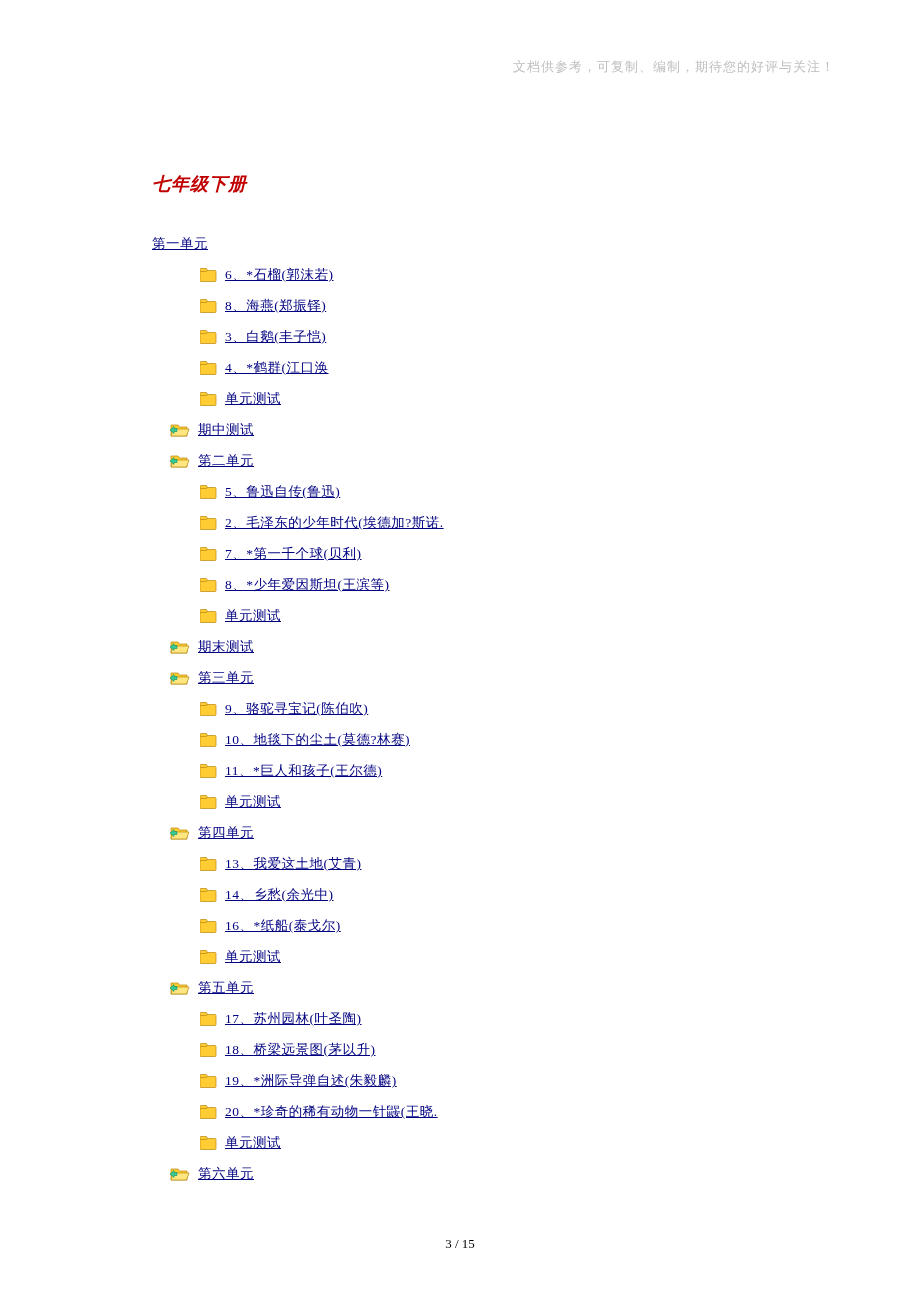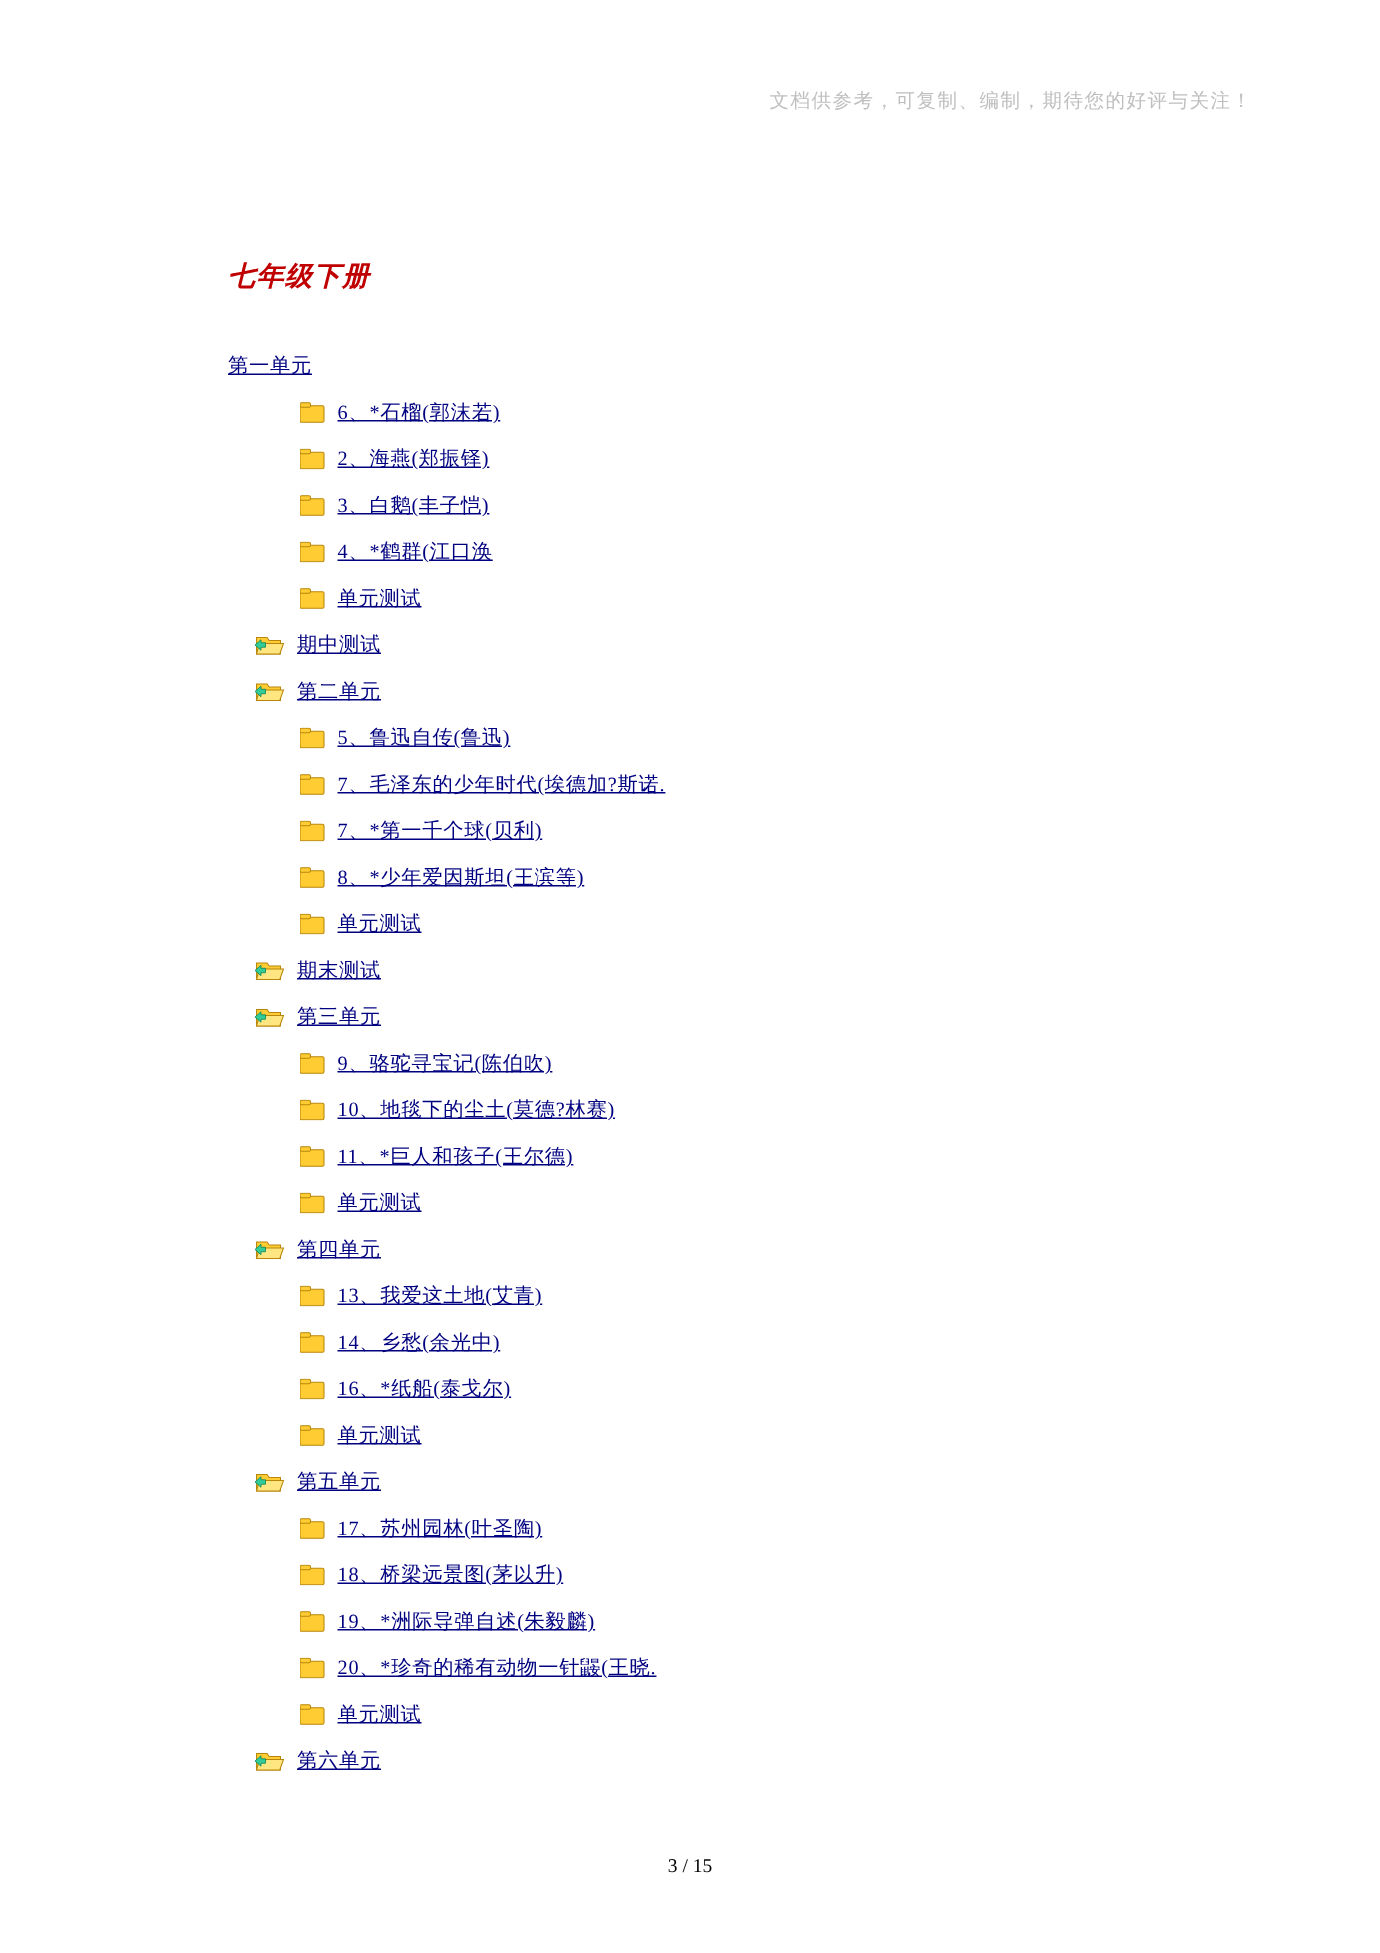--- a/index.html
+++ b/index.html
@@ -86,21 +86,21 @@
         </span>
         <a class="link" href="#">6、*石榴(郭沫若)</a>
       </div>
       <div class="row lvl2">
         <span class="icon">
           <svg width="17" height="14" viewBox="0 0 17 14">
             <rect x="0" y="2.5" width="16" height="11" rx="1" fill="#ffcc33" stroke="#b8860b" stroke-width="0.7"></rect>
             <rect x="0" y="0.5" width="7" height="3" rx="1" fill="#ffcc33" stroke="#b8860b" stroke-width="0.7"></rect>
           </svg>
         </span>
-        <a class="link" href="#">2、海燕(郑振铎)</a>
+        <a class="link" href="#">8、海燕(郑振铎)</a>
       </div>
       <div class="row lvl2">
         <span class="icon">
           <svg width="17" height="14" viewBox="0 0 17 14">
             <rect x="0" y="2.5" width="16" height="11" rx="1" fill="#ffcc33" stroke="#b8860b" stroke-width="0.7"></rect>
             <rect x="0" y="0.5" width="7" height="3" rx="1" fill="#ffcc33" stroke="#b8860b" stroke-width="0.7"></rect>
           </svg>
         </span>
         <a class="link" href="#">3、白鹅(丰子恺)</a>
       </div>
@@ -151,21 +151,21 @@
         </span>
         <a class="link" href="#">5、鲁迅自传(鲁迅)</a>
       </div>
       <div class="row lvl2">
         <span class="icon">
           <svg width="17" height="14" viewBox="0 0 17 14">
             <rect x="0" y="2.5" width="16" height="11" rx="1" fill="#ffcc33" stroke="#b8860b" stroke-width="0.7"></rect>
             <rect x="0" y="0.5" width="7" height="3" rx="1" fill="#ffcc33" stroke="#b8860b" stroke-width="0.7"></rect>
           </svg>
         </span>
-        <a class="link" href="#">7、毛泽东的少年时代(埃德加?斯诺.</a>
+        <a class="link" href="#">2、毛泽东的少年时代(埃德加?斯诺.</a>
       </div>
       <div class="row lvl2">
         <span class="icon">
           <svg width="17" height="14" viewBox="0 0 17 14">
             <rect x="0" y="2.5" width="16" height="11" rx="1" fill="#ffcc33" stroke="#b8860b" stroke-width="0.7"></rect>
             <rect x="0" y="0.5" width="7" height="3" rx="1" fill="#ffcc33" stroke="#b8860b" stroke-width="0.7"></rect>
           </svg>
         </span>
         <a class="link" href="#">7、*第一千个球(贝利)</a>
       </div>

